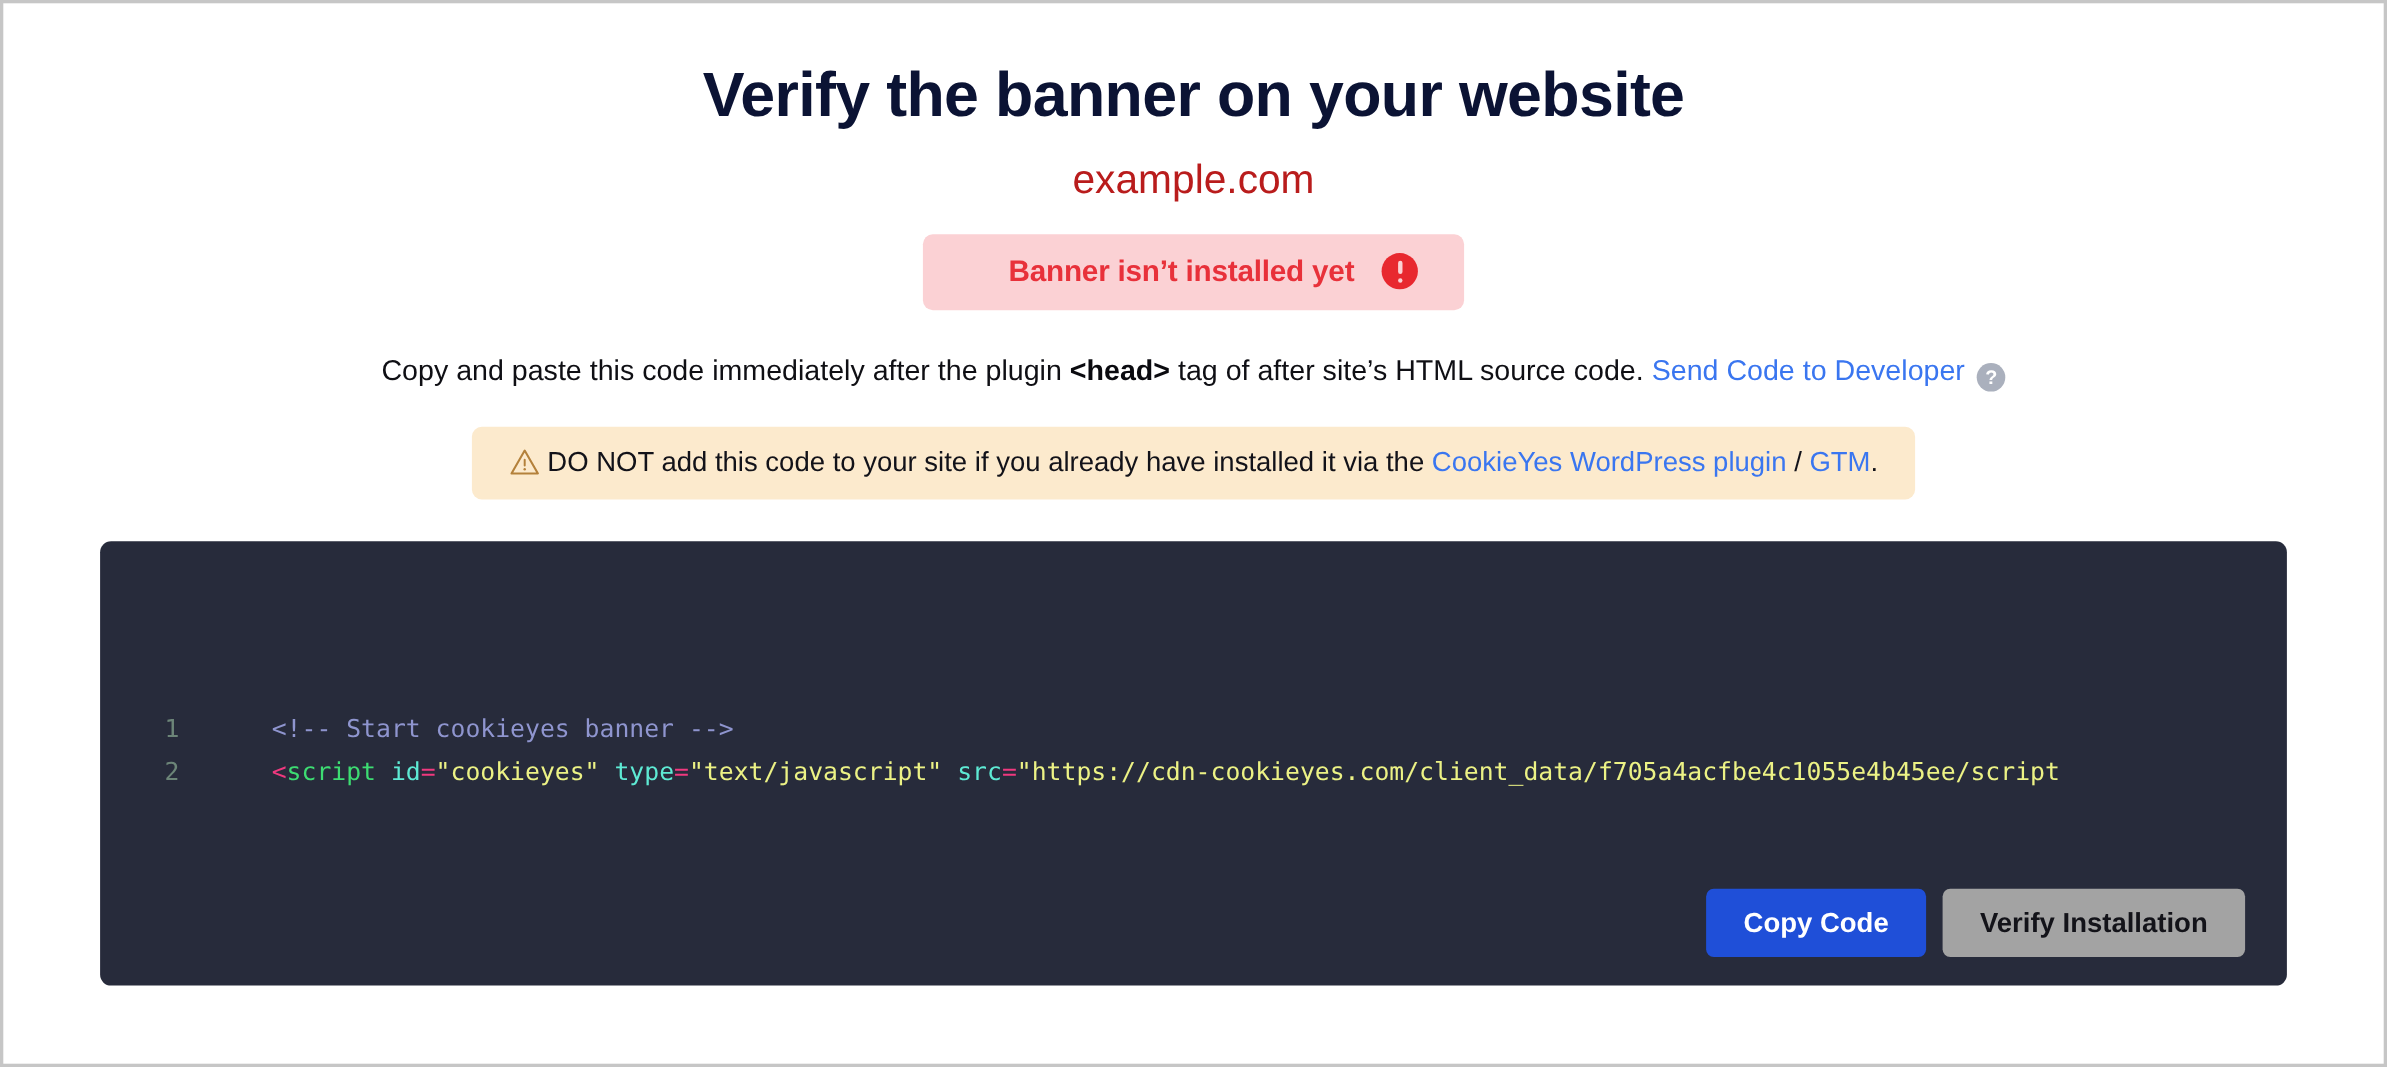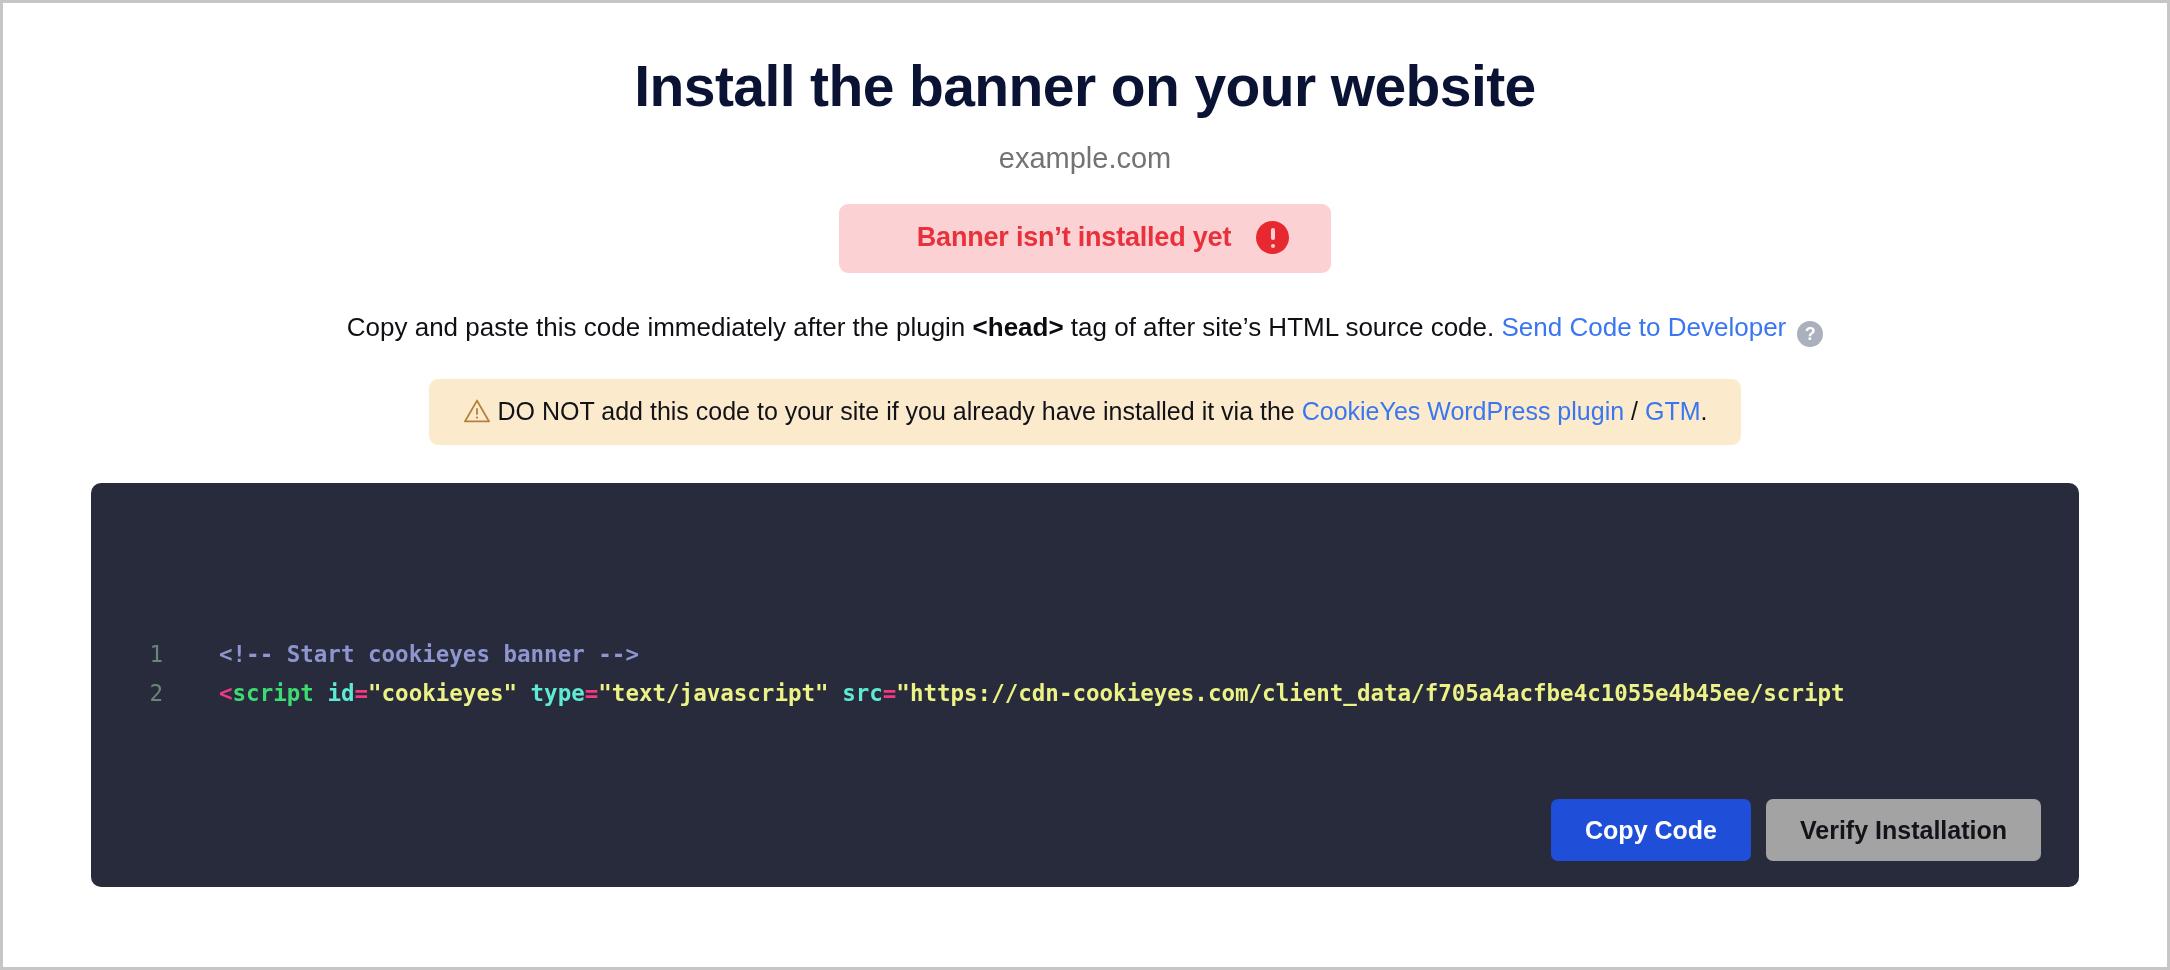--- a/index.html
+++ b/index.html
@@ -41,22 +41,22 @@
     font-weight: bold;
     letter-spacing: -0.6px;
     color: #0b1334;
     line-height: 1.12;
     margin: 0;
     padding: 0 40px;
   }
 
   .site-domain {
     text-align: center;
-    font-size: 29px;
-    color: #737373;
+    font-size: 37px;
+    color: #b91c1c;
     margin-top: 22px;
     line-height: 1.2;
   }
 
   
   .badge-row {
     display: flex;
     justify-content: center;
     margin-top: 28px;
   }
@@ -192,21 +192,21 @@
     white-space: nowrap;
     overflow: visible;
   }
   .ln {
     display: inline-block;
     width: 72px;
     text-align: right;
     color: #6c8578;
     user-select: none;
   }
-  .code-text { margin-left: 56px; font-weight: bold; }
+  .code-text { margin-left: 84px; }
   .tok-comment { color: #8f95cf; }
   .tok-punct   { color: #f0397f; }
   .tok-tag     { color: #3ddc72; }
   .tok-attr    { color: #5eead4; }
   .tok-eq      { color: #f0397f; }
   .tok-string  { color: #ecf285; }
 
   .code-actions {
     position: absolute;
     right: 38px;
@@ -236,21 +236,21 @@
     background: #a3a3a3;
     color: #131319;
   }
 </style>
 </head>
 <body>
 
 <div class="page-frame">
   <div class="content">
 
-    <h1 class="page-title">Install the banner on your website</h1>
+    <h1 class="page-title">Verify the banner on your website</h1>
 
     <div class="site-domain">example.com</div>
 
     <div class="badge-row">
       <div class="status-badge">
         <span class="status-badge-text">Banner isn’t installed yet</span>
         <span class="alert-circle-icon"></span>
       </div>
     </div>
 

